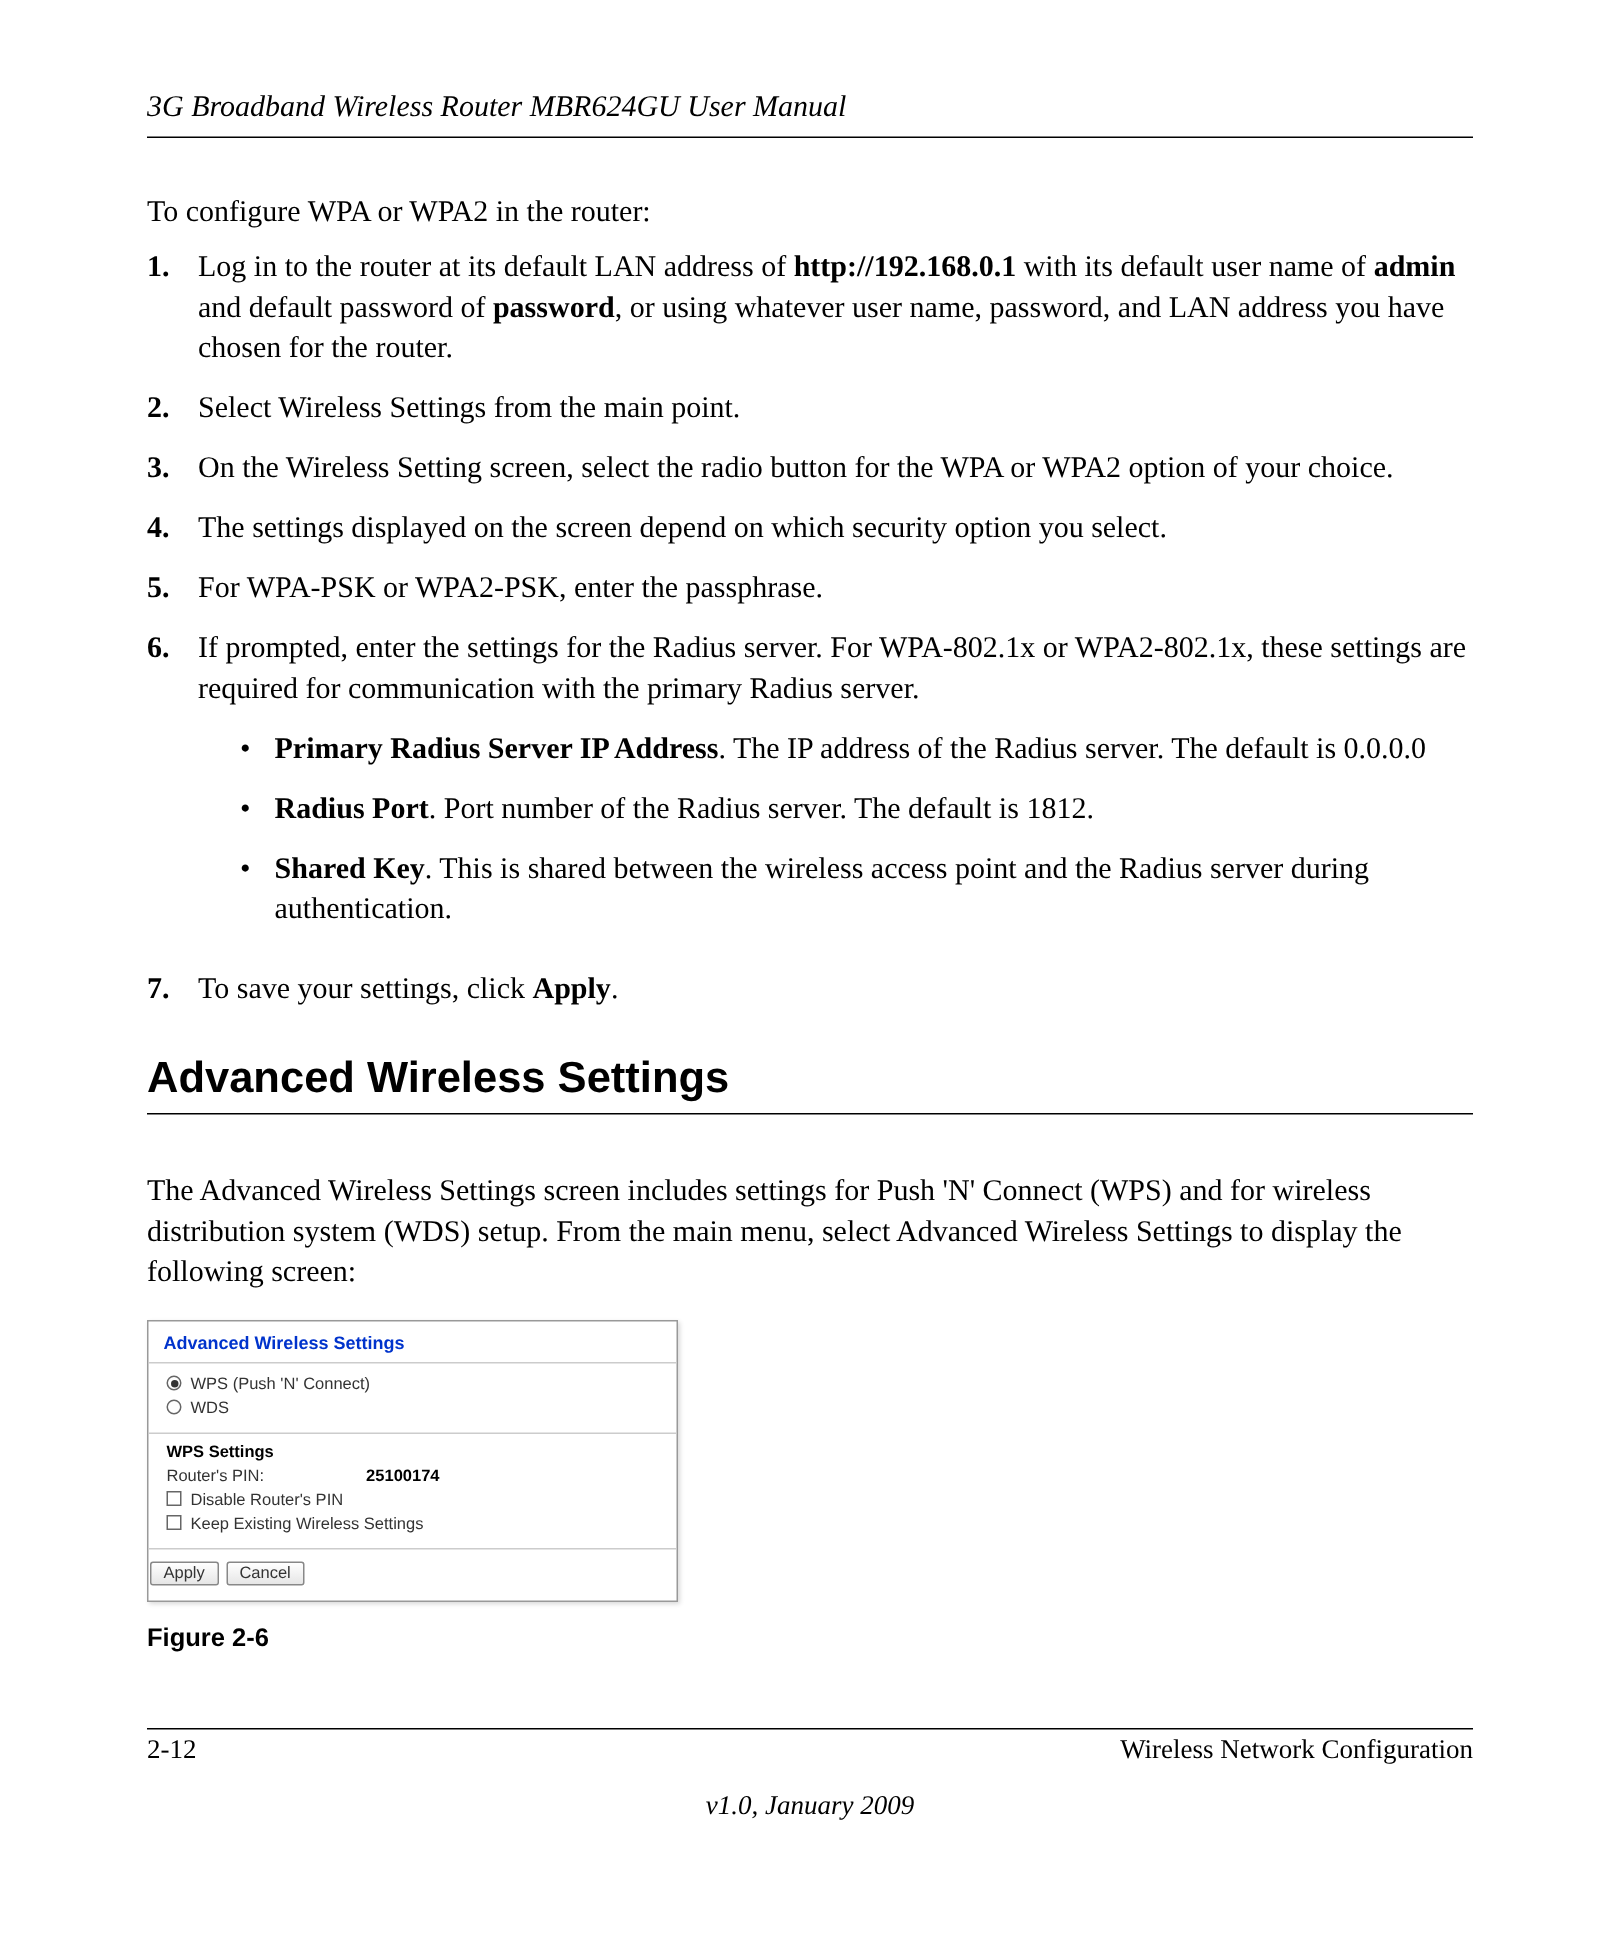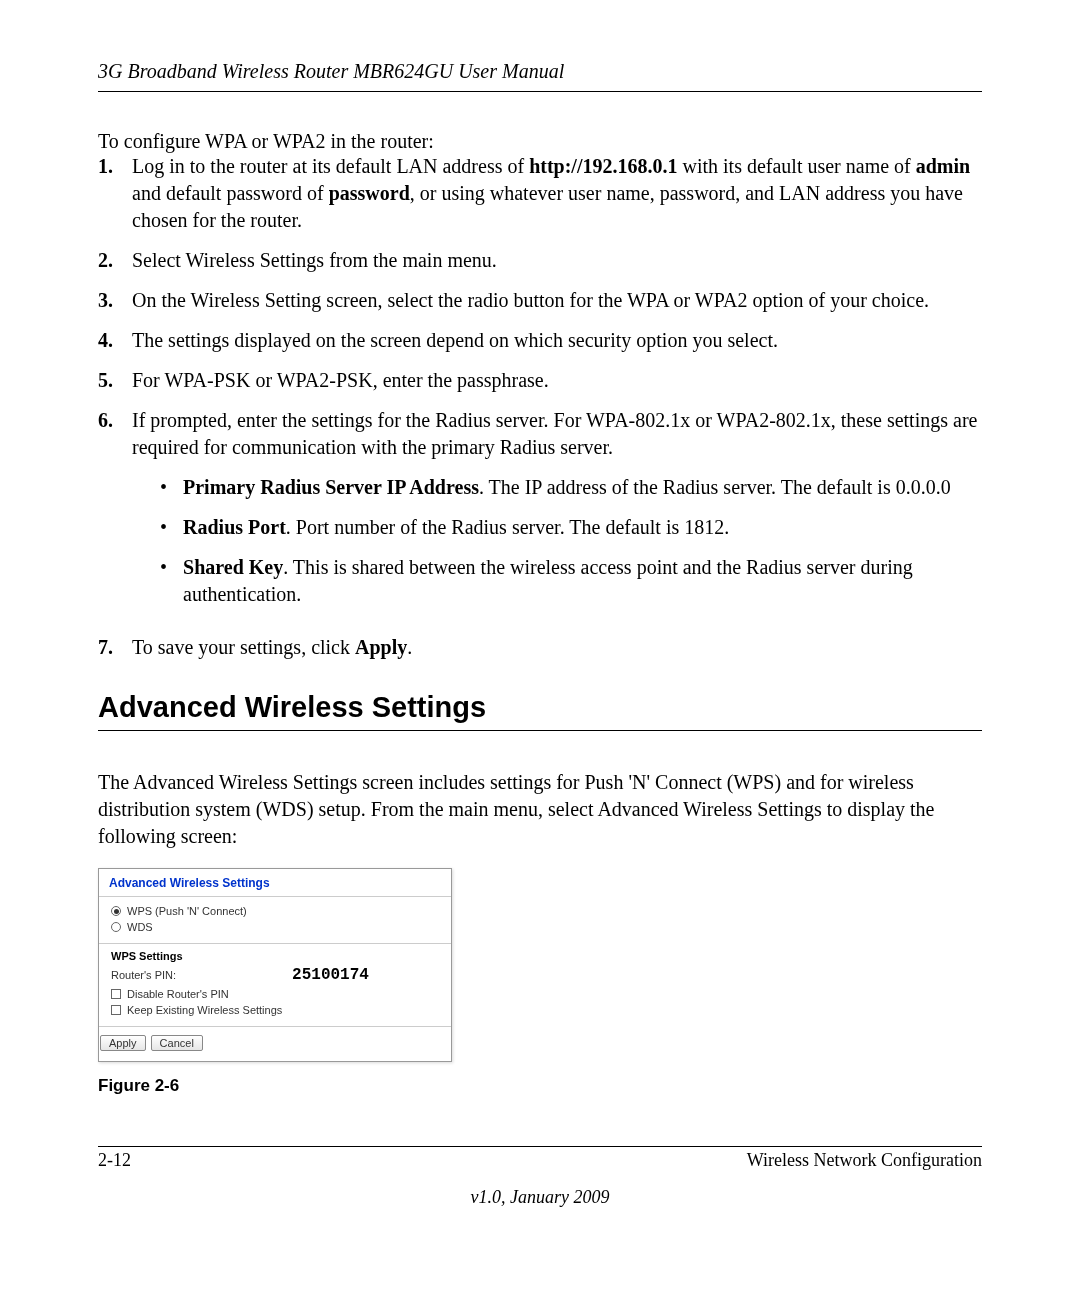--- a/index.html
+++ b/index.html
@@ -14,21 +14,21 @@
       position: relative;
     }
     .header {
       font-style: italic;
       font-size: 20px;
       padding-bottom: 8px;
       border-bottom: 1.5px solid #000;
       margin-bottom: 38px;
     }
     .intro {
-      margin-bottom: 0;
+      margin-bottom: 12px;
     }
     ol.steps {
       list-style: none;
       padding: 0;
       margin: 0;
     }
     ol.steps > li {
       display: flex;
       align-items: flex-start;
       margin-bottom: 13px;
@@ -93,21 +93,20 @@
     .figure-hr {
       border: none;
       border-top: 1px solid #ccc;
       margin: 2px 0 0 0;
     }
     .figure-section {
       padding: 6px 10px 6px 12px;
     }
     .figure-row {
       display: flex;
-      align-items: center;
       padding: 2px 0;
     }
     .radio {
       width: 10px;
       height: 10px;
       border-radius: 50%;
       border: 1px solid #666;
       margin-right: 6px;
       position: relative;
       display: inline-block;
@@ -135,23 +134,22 @@
       display: flex;
       align-items: center;
       padding: 2px 0;
     }
     .figure-pin-label {
       flex: 0 0 auto;
     }
     .figure-pin-value {
       font-weight: bold;
       color: #000;
-      font-size: 16px;
-      margin-left: 116px;
-      font-family: Liberation Mono, monospace;
+      font-size: 11px;
+      margin-left: 68px;
     }
     .figure-wps-heading {
       font-weight: bold;
       color: #000;
       padding: 6px 10px 2px 12px;
     }
     .figure-buttons {
       text-align: left;
       padding: 8px 0 10px 0;
     }
@@ -201,21 +199,21 @@
 
 <ol class="steps">
   <li>
     <span class="num">1.</span>
     <span class="txt">
       <span>Log in to the router at its default LAN address of </span><span class="bold">http://192.168.0.1</span><span> with its default user name of </span><span class="bold">admin</span><span> and default password of </span><span class="bold">password</span><span>, or using whatever user name, password, and LAN address you have chosen for the router.</span>
     </span>
   </li>
   <li>
     <span class="num">2.</span>
-    <span class="txt">Select Wireless Settings from the main menu.</span>
+    <span class="txt">Select Wireless Settings from the main point.</span>
   </li>
   <li>
     <span class="num">3.</span>
     <span class="txt">On the Wireless Setting screen, select the radio button for the WPA or WPA2 option of your choice.</span>
   </li>
   <li>
     <span class="num">4.</span>
     <span class="txt">The settings displayed on the screen depend on which security option you select.</span>
   </li>
   <li>

